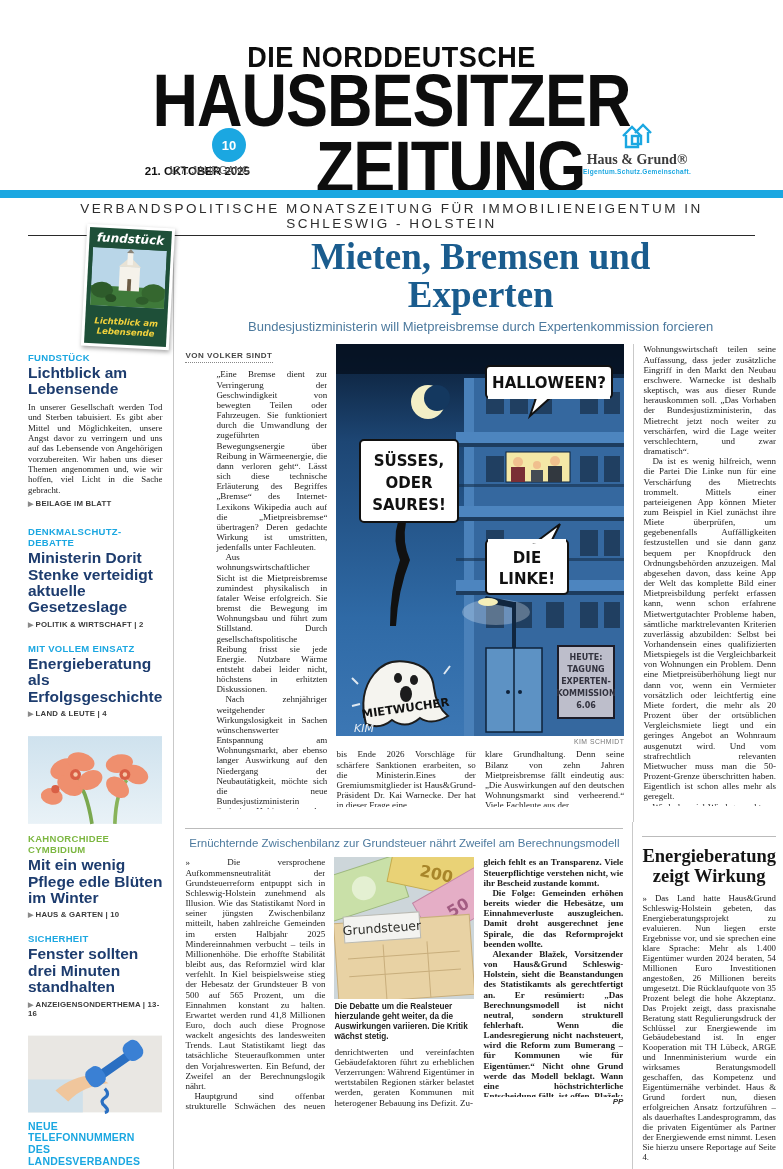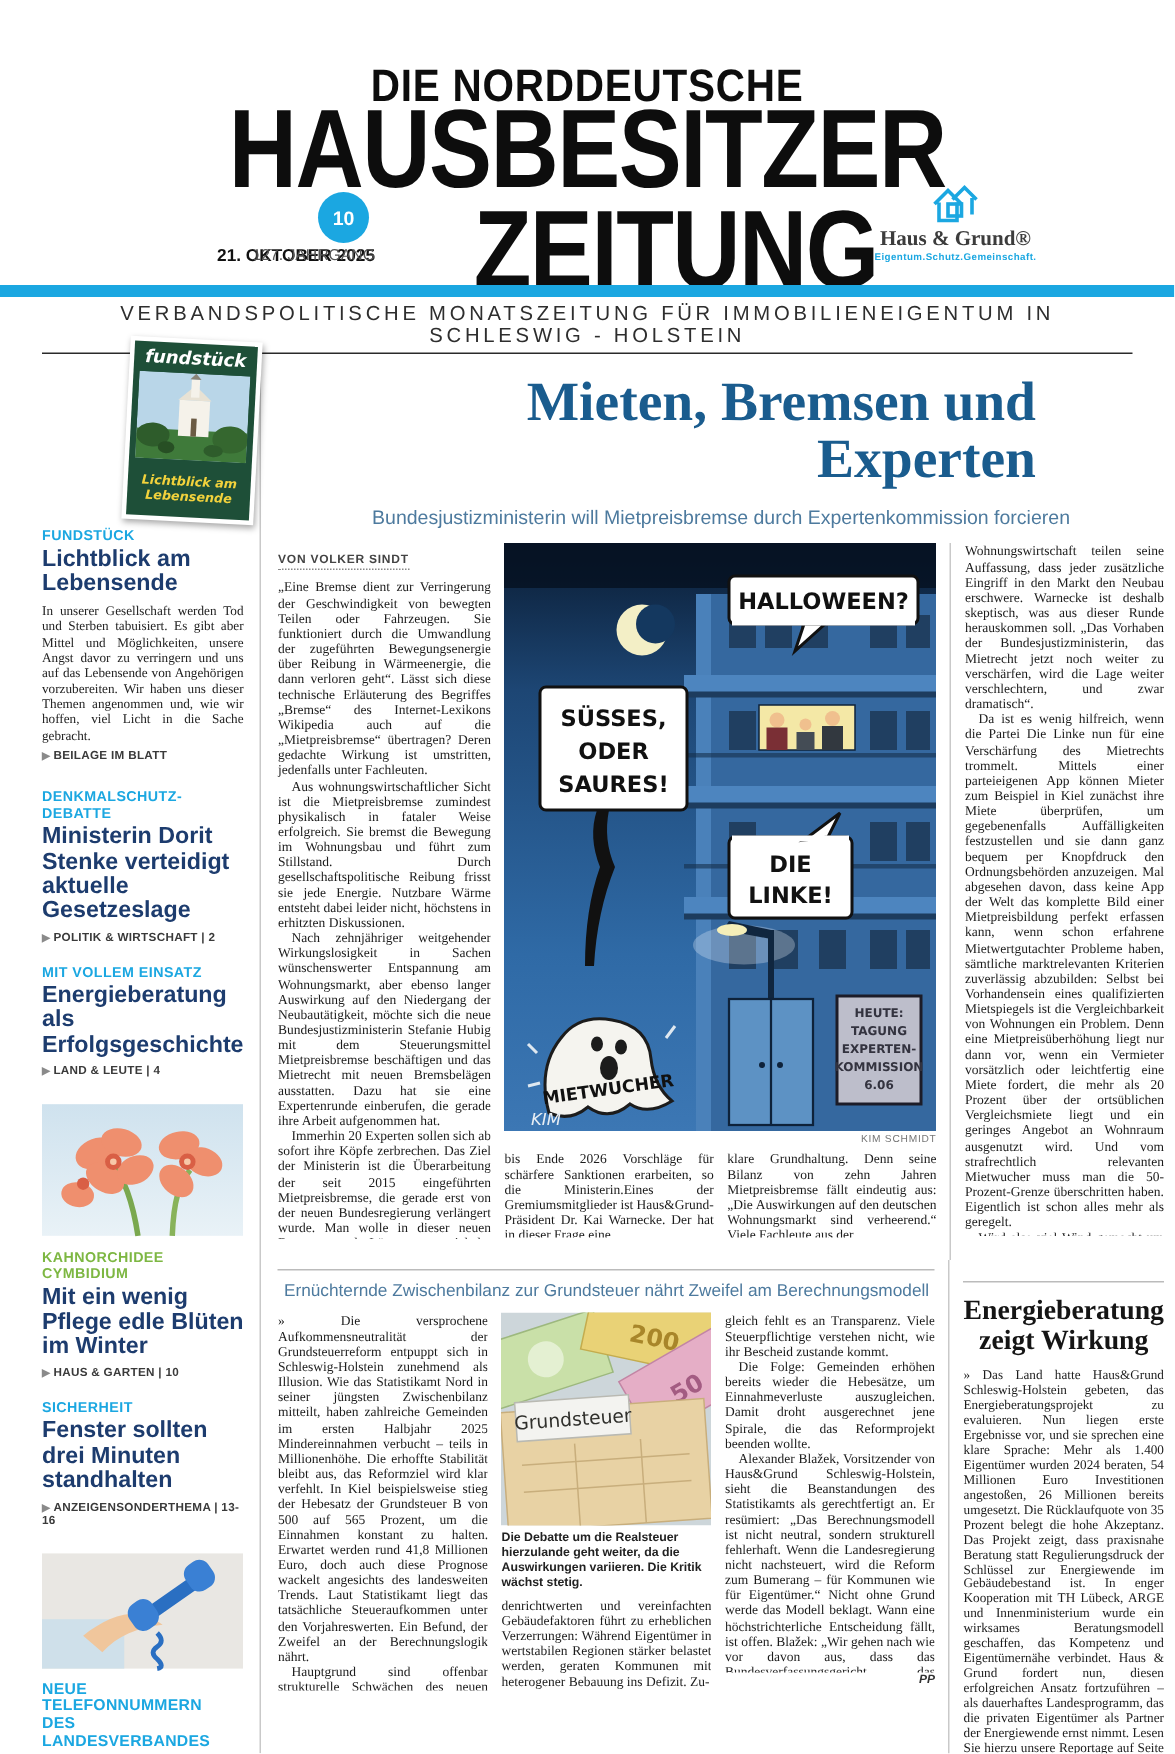--- a/index.html
+++ b/index.html
@@ -82,21 +82,21 @@
   .art1-head h1 { font-size:37px; line-height:1.02; font-weight:bold; color:#1A5C8E; font-family:"Liberation Serif", serif; }
   .art1-sub { font-family:"Liberation Sans", sans-serif; font-size:13px; color:#4d7a9e; margin-top:6px; margin-bottom:10px; }
   .art1-grid { display:flex; height:478px; }
   .a1-col1 { width:142px; }
   .a1-mid  { width:288px; margin-left:9px; }
   .a1-right{ flex:1; margin-left:9px; padding-left:9px; border-left:1px solid #c9c9c9; overflow:hidden; }
   .byline { font-family:"Liberation Sans", sans-serif; font-size:8px; font-weight:bold; letter-spacing:0.5px;
     color:#444; border-bottom:1px dotted #888; display:inline-block; padding-bottom:2px; margin-bottom:6px; }
   .copy { font-size:9px; line-height:1.13; text-align:justify; overflow:hidden; }
   .copy p + p { text-indent:9px; }
-  .a1-col1 .copy { height:440px; }
+  .a1-col1 .copy { height:440px;margin-left:31px; }
   .cartoon-credit { font-family:"Liberation Sans", sans-serif; font-size:6.8px; color:#777; text-align:right; letter-spacing:0.5px; margin:2px 0 4px; }
   .cont-cols { display:flex; }
   .cont-cols .copy { width:50%; height:58px; }
   .cont-cols .copy:first-child { margin-right:9px; }
 
   .divider { border-top:1.5px solid #bbb; margin:6px 0 8px; }
 
   
   .bottom-row { display:flex; }
   .reform { width:438px; }
@@ -270,21 +270,21 @@
       
 
       
 
       
     </aside>
 
     <main class="main">
 
       <div class="art1-head">
-        <h1 style="max-width:420px;margin:12px auto;text-align:right;">Mieten, Bremsen und Experten</h1>
+        <h1 style="max-width:420px;margin:0 auto;">Mieten, Bremsen und Experten</h1>
         <div class="art1-sub">Bundesjustizministerin will Mietpreisbremse durch Expertenkommission forcieren</div>
       </div>
 
       <div class="art1-grid">
         <div class="a1-col1">
           <div class="byline">VON VOLKER SINDT</div>
           <div class="copy">
               <p>„Eine Bremse dient zur Verringerung der Geschwindigkeit von bewegten Teilen oder Fahrzeugen. Sie funktioniert durch die Umwandlung der zugeführten Bewegungsenergie über Reibung in Wärmeenergie, die dann verloren geht“. Lässt sich diese technische Erläuterung des Begriffes „Bremse“ des Internet-Lexikons Wikipedia auch auf die „Mietpreisbremse“ übertragen? Deren gedachte Wirkung ist umstritten, jedenfalls unter Fachleuten.</p>
               <p>Aus wohnungswirtschaftlicher Sicht ist die Mietpreisbremse zumindest physikalisch in fataler Weise erfolgreich. Sie bremst die Bewegung im Wohnungsbau und führt zum Stillstand. Durch gesellschaftspolitische Reibung frisst sie jede Energie. Nutzbare Wärme entsteht dabei leider nicht, höchstens in erhitzten Diskussionen.</p>
               <p>Nach zehnjähriger weitgehender Wirkungslosigkeit in Sachen wünschenswerter Entspannung am Wohnungsmarkt, aber ebenso langer Auswirkung auf den Niedergang der Neubautätigkeit, möchte sich die neue Bundesjustizministerin Stefanie Hubig mit dem Steuerungsmittel Mietpreisbremse beschäftigen und das Mietrecht mit neuen Bremsbelägen ausstatten. Dazu hat sie eine Expertenrunde einberufen, die gerade ihre Arbeit aufgenommen hat.</p>
@@ -454,21 +454,21 @@
                     <line x1="94" y1="86" x2="94" y2="142" stroke="#c8ae7c"></line>
                   </g>
                 </svg>
               </span>
               <div class="fig-cap">Die Debatte um die Realsteuer hierzulande geht weiter, da die Auswirkungen variieren. Die Kritik wächst stetig.</div>
               <div class="copy" style="height:auto;">
                   <p>denrichtwerten und vereinfachten Gebäudefaktoren führt zu erheblichen Verzerrungen: Während Eigentümer in wertstabilen Regionen stärker belastet werden, geraten Kommunen mit heterogener Bebauung ins Defizit. Zu-</p>
                 </div>
             </div>
             <div class="rcol">
-              <div class="copy" style="height:240px;">
+              <div class="copy" style="height:240px;font-weight:bold;">
                   <p>gleich fehlt es an Transparenz. Viele Steuerpflichtige verstehen nicht, wie ihr Bescheid zustande kommt.</p>
                   <p>Die Folge: Gemeinden erhöhen bereits wieder die Hebesätze, um Einnahmeverluste auszugleichen. Damit droht ausgerechnet jene Spirale, die das Reformprojekt beenden wollte.</p>
                   <p>Alexander Blažek, Vorsitzender von Haus&amp;Grund Schleswig-Holstein, sieht die Beanstandungen des Statistikamts als gerechtfertigt an. Er resümiert: „Das Berechnungsmodell ist nicht neutral, sondern strukturell fehlerhaft. Wenn die Landesregierung nicht nachsteuert, wird die Reform zum Bumerang – für Kommunen wie für Eigentümer.“ Nicht ohne Grund werde das Modell beklagt. Wann eine höchstrichterliche Entscheidung fällt, ist offen. Blažek: „Wir gehen nach wie vor davon aus, dass das Bundesverfassungsgericht das verfassungswidrige Bundesmodell aufhebt.“</p>
                 </div>
               <div class="initials">PP</div>
             </div>
           </div>
         </section>
 
         <section class="energy">

